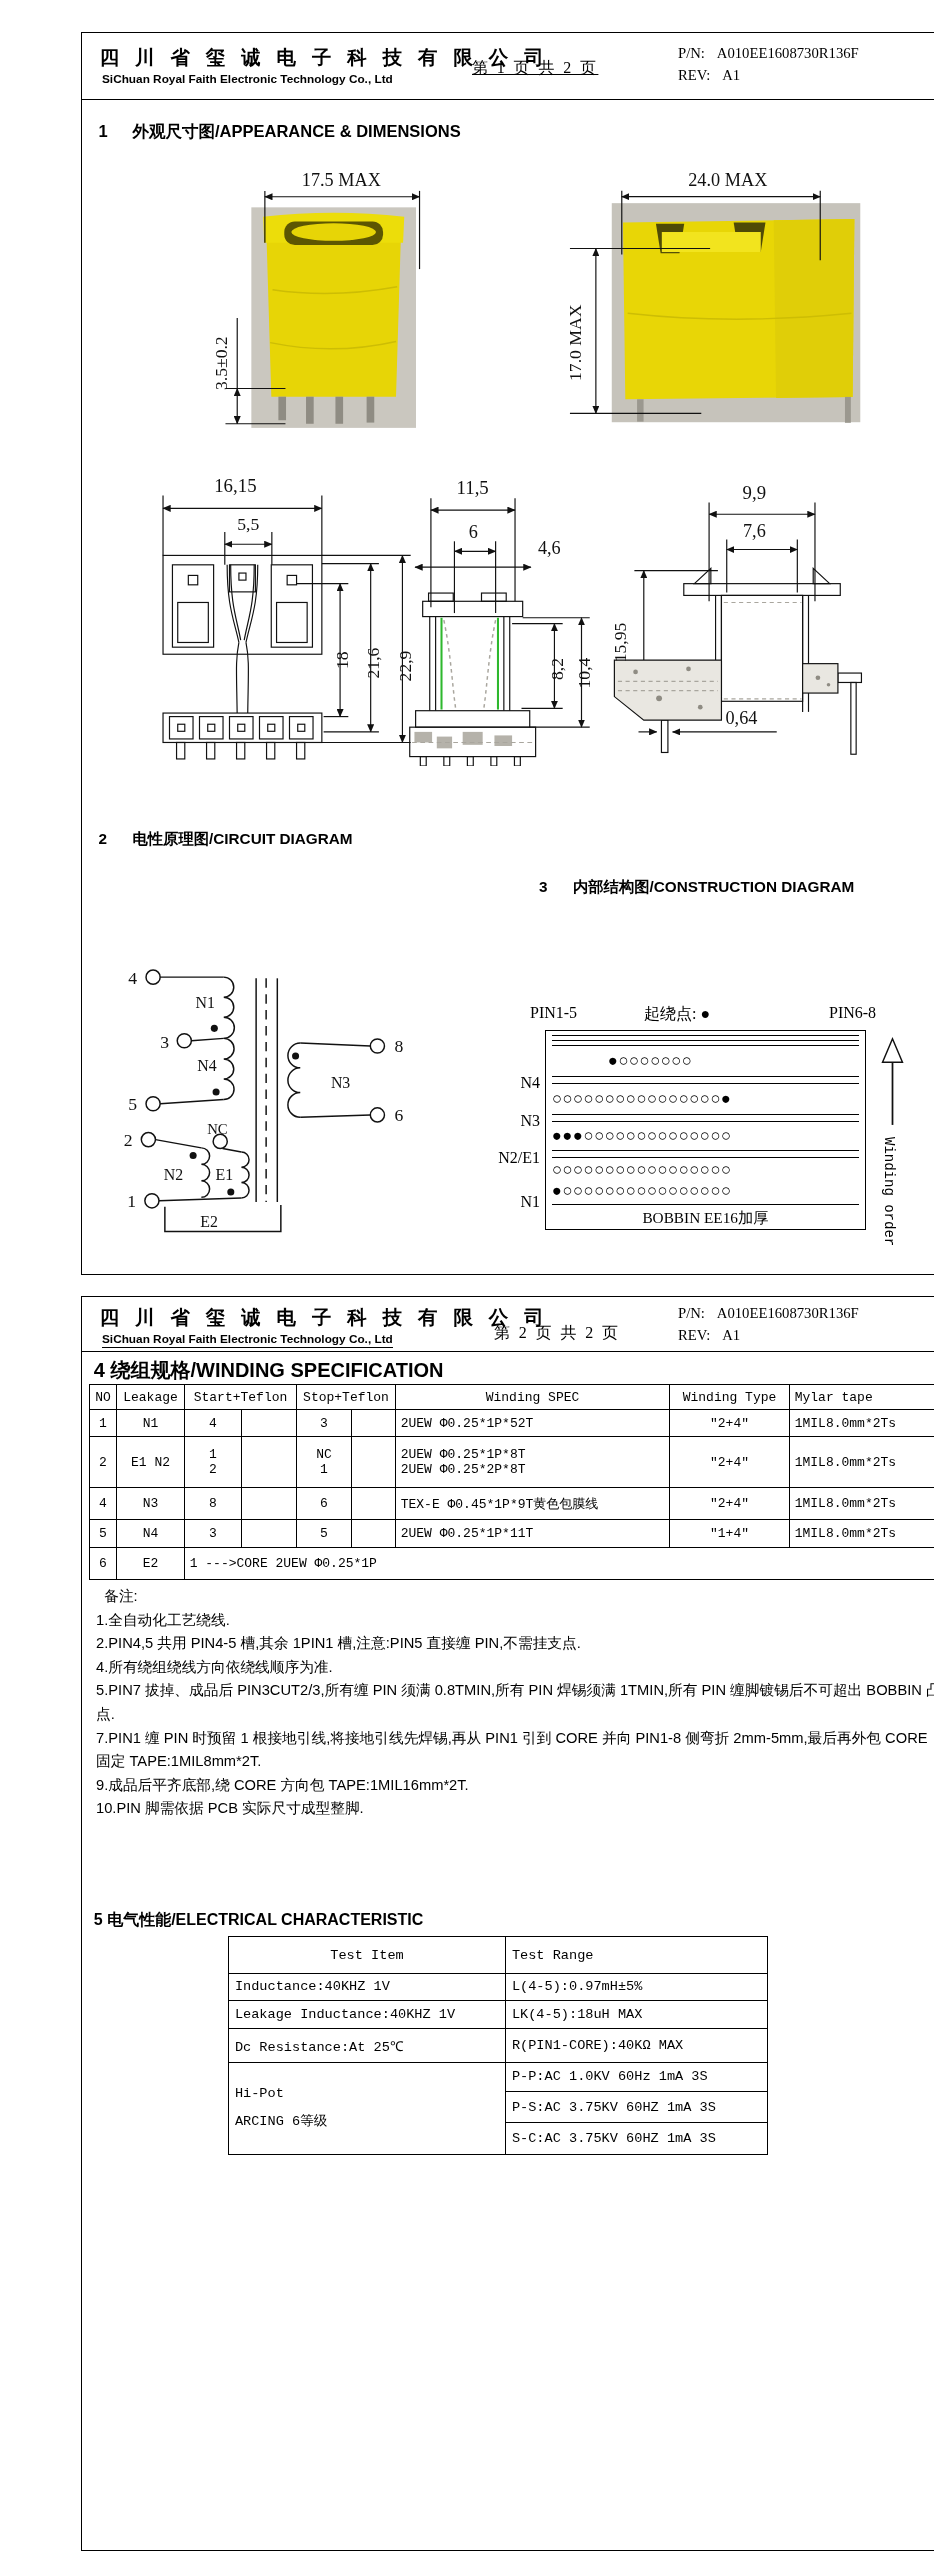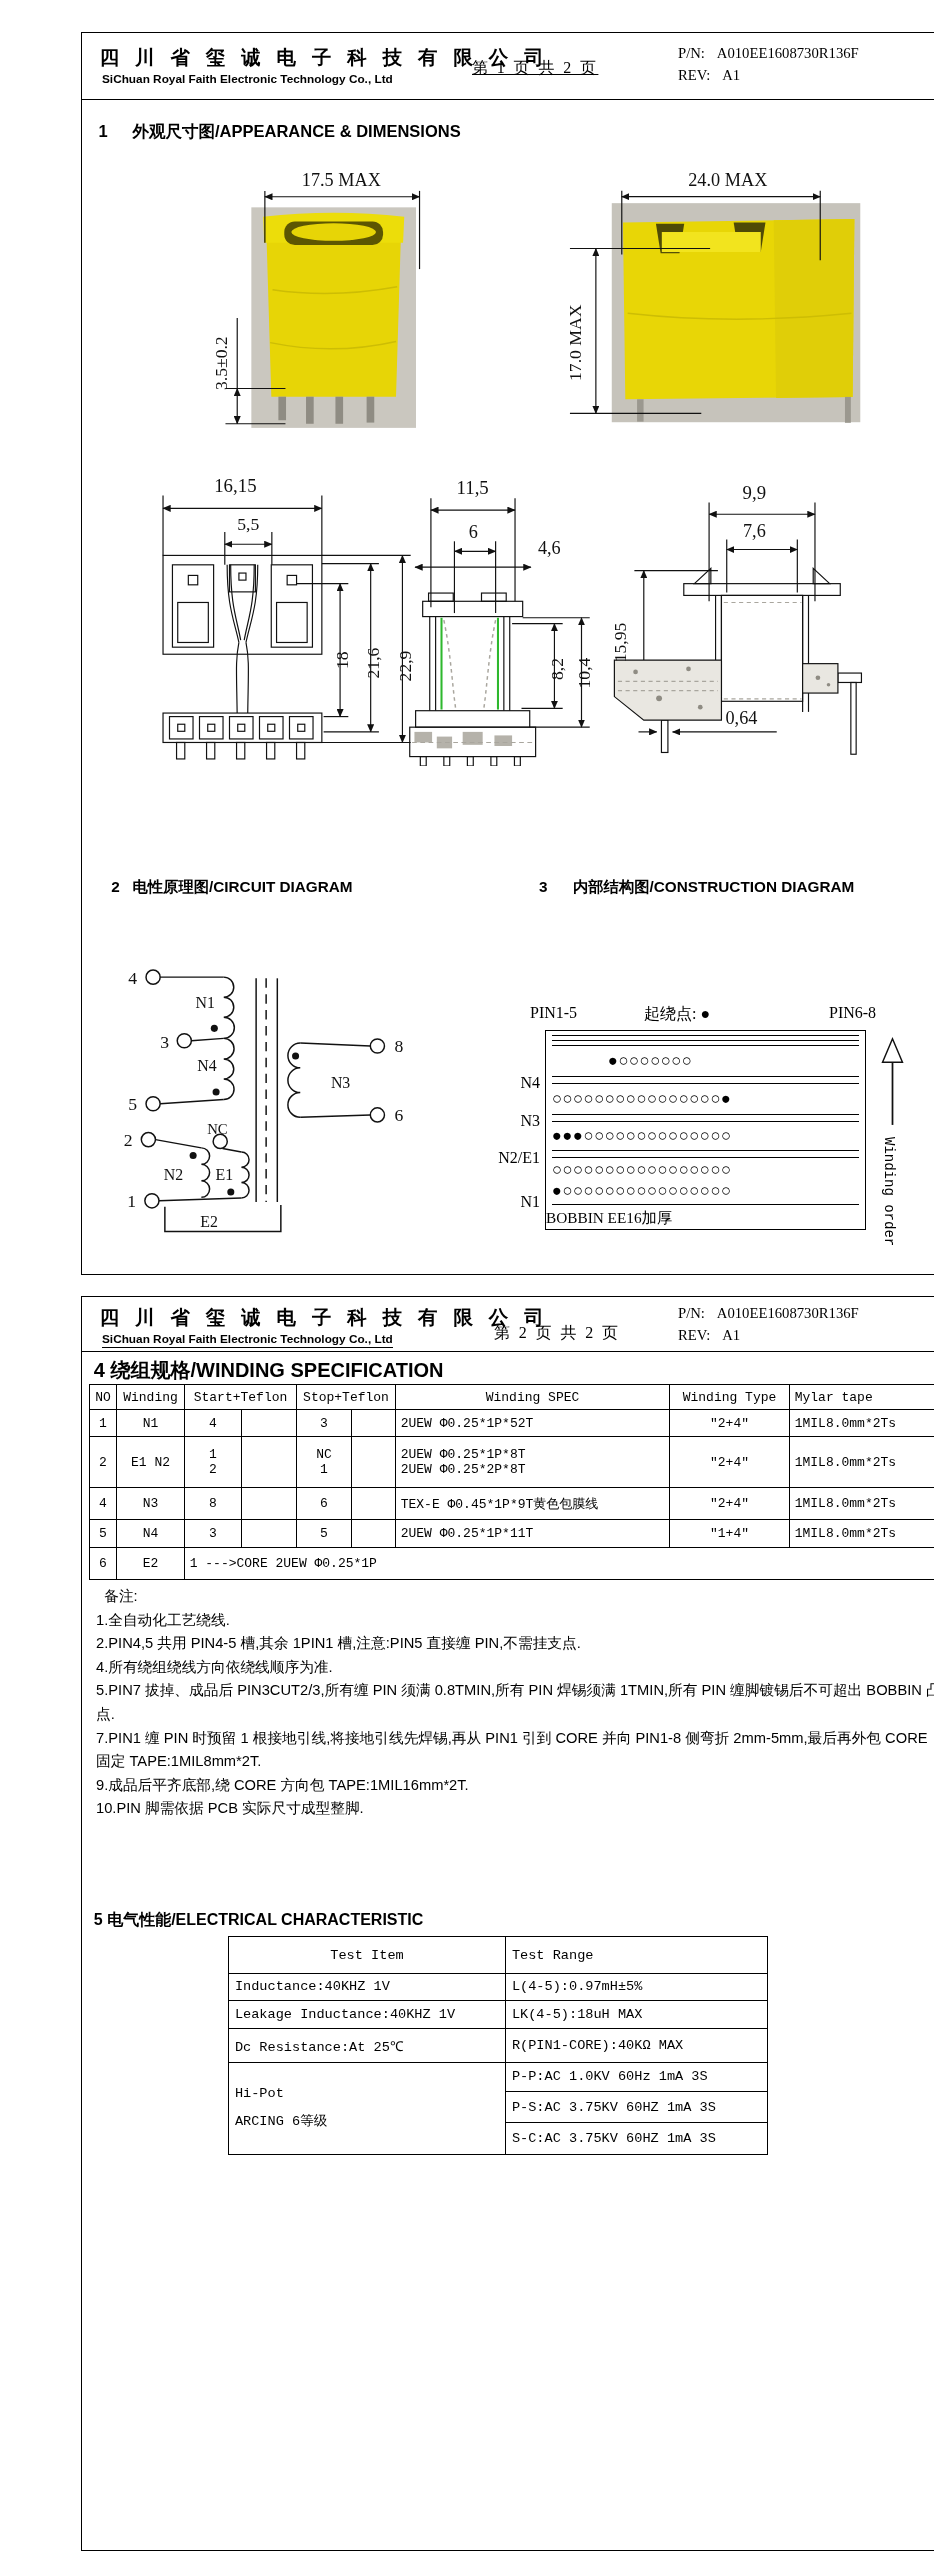--- a/index.html
+++ b/index.html
@@ -268,21 +268,21 @@
           <circle cx="160" cy="410" r="4"></circle>
       <circle cx="360" cy="360" r="4"></circle>
           <circle cx="378" cy="372" r="3"></circle>
     </g>
     <text x="252" y="56" font-size="32" text-anchor="middle">9,9</text>
     <text x="252" y="120" font-size="31" text-anchor="middle">7,6</text>
     <text x="34" y="300" font-size="30" text-anchor="middle" transform="rotate(-90 34 300)">15,95</text>
     <text x="230" y="438" font-size="31" text-anchor="middle">0,64</text>
   </svg>
 
-  <div class="abs sectitle" style="left:16.5px;top:844px;font-size:15.3px;text-align:center;">
+  <div class="abs sectitle" style="left:16.5px;top:796px;font-size:15.3px;">
     <span class="num">2</span><span>电性原理图/CIRCUIT DIAGRAM</span>
   </div>
   <div class="abs sectitle" style="left:457px;top:844px;font-size:15.3px;">
     <span class="num">3</span><span>内部结构图/CONSTRUCTION DIAGRAM</span>
   </div>
 
   <svg class="abs" style="left:23.6px;top:901px;" width="365" height="330" viewBox="0 0 620 560">
     <g stroke="#111" stroke-width="2.5" fill="none">
       <circle cx="80" cy="73" r="12"></circle>
       <line x1="92" y1="73" x2="200" y2="73"></line>
@@ -345,21 +345,21 @@
 
     <div class="consbox" style="left:59px;top:31px;width:321px;height:200px;">
       <div class="tapeline" style="top:3.5px;"></div>
       <div class="band" style="top:14px;height:29.5px;line-height:28px;padding-left:56px;">●○○○○○○○</div>
       <div class="band" style="top:52px;height:29.5px;line-height:28px;">○○○○○○○○○○○○○○○○●</div>
       <div class="band" style="top:90px;height:28px;line-height:27px;">●●●○○○○○○○○○○○○○○</div>
       <div class="band" style="top:126px;height:45px;line-height:21px;padding-top:1.2px;">
         <div>○○○○○○○○○○○○○○○○○</div>
         <div>●○○○○○○○○○○○○○○○○</div>
       </div>
-      <div class="abs serif" style="left:0;right:0;top:177px;text-align:left;font-size:15.3px;">BOBBIN EE16加厚</div>
+      <div class="abs serif" style="left:0;right:0;top:177px;text-align:center;font-size:15.3px;">BOBBIN EE16加厚</div>
     </div>
 
     <svg class="abs" style="left:386px;top:35px;" width="41" height="94" viewBox="0 0 70 160">
       <line x1="35" y1="155" x2="35" y2="45" stroke="#111" stroke-width="3"></line>
       <path d="M35,8 L18,48 L52,48 Z" fill="#fff" stroke="#111" stroke-width="2.5"></path>
     </svg>
     <div class="abs worder" style="left:411px;top:138px;">
       <span>Winding order</span>
     </div>
   </div>
@@ -394,21 +394,21 @@
           <col style="width:55px">
       <col style="width:55px">
           <col style="width:44px">
       <col style="width:274px">
           <col style="width:120px">
           <col style="width:154px">
     </colgroup>
     <tbody>
           <tr style="height:25px;">
       <th>NO</th>
-      <th>Winding</th>
+      <th>Leakage</th>
       <th colspan="2">Start+Teflon</th>
       <th colspan="2">Stop+Teflon</th>
       <th>Winding SPEC</th>
       <th>Winding Type</th>
       <th class="l">Mylar tape</th>
     </tr>
     <tr style="height:27px;">
       <td class="c">1</td>
       <td class="c">N1</td>
       <td class="c">4</td>

